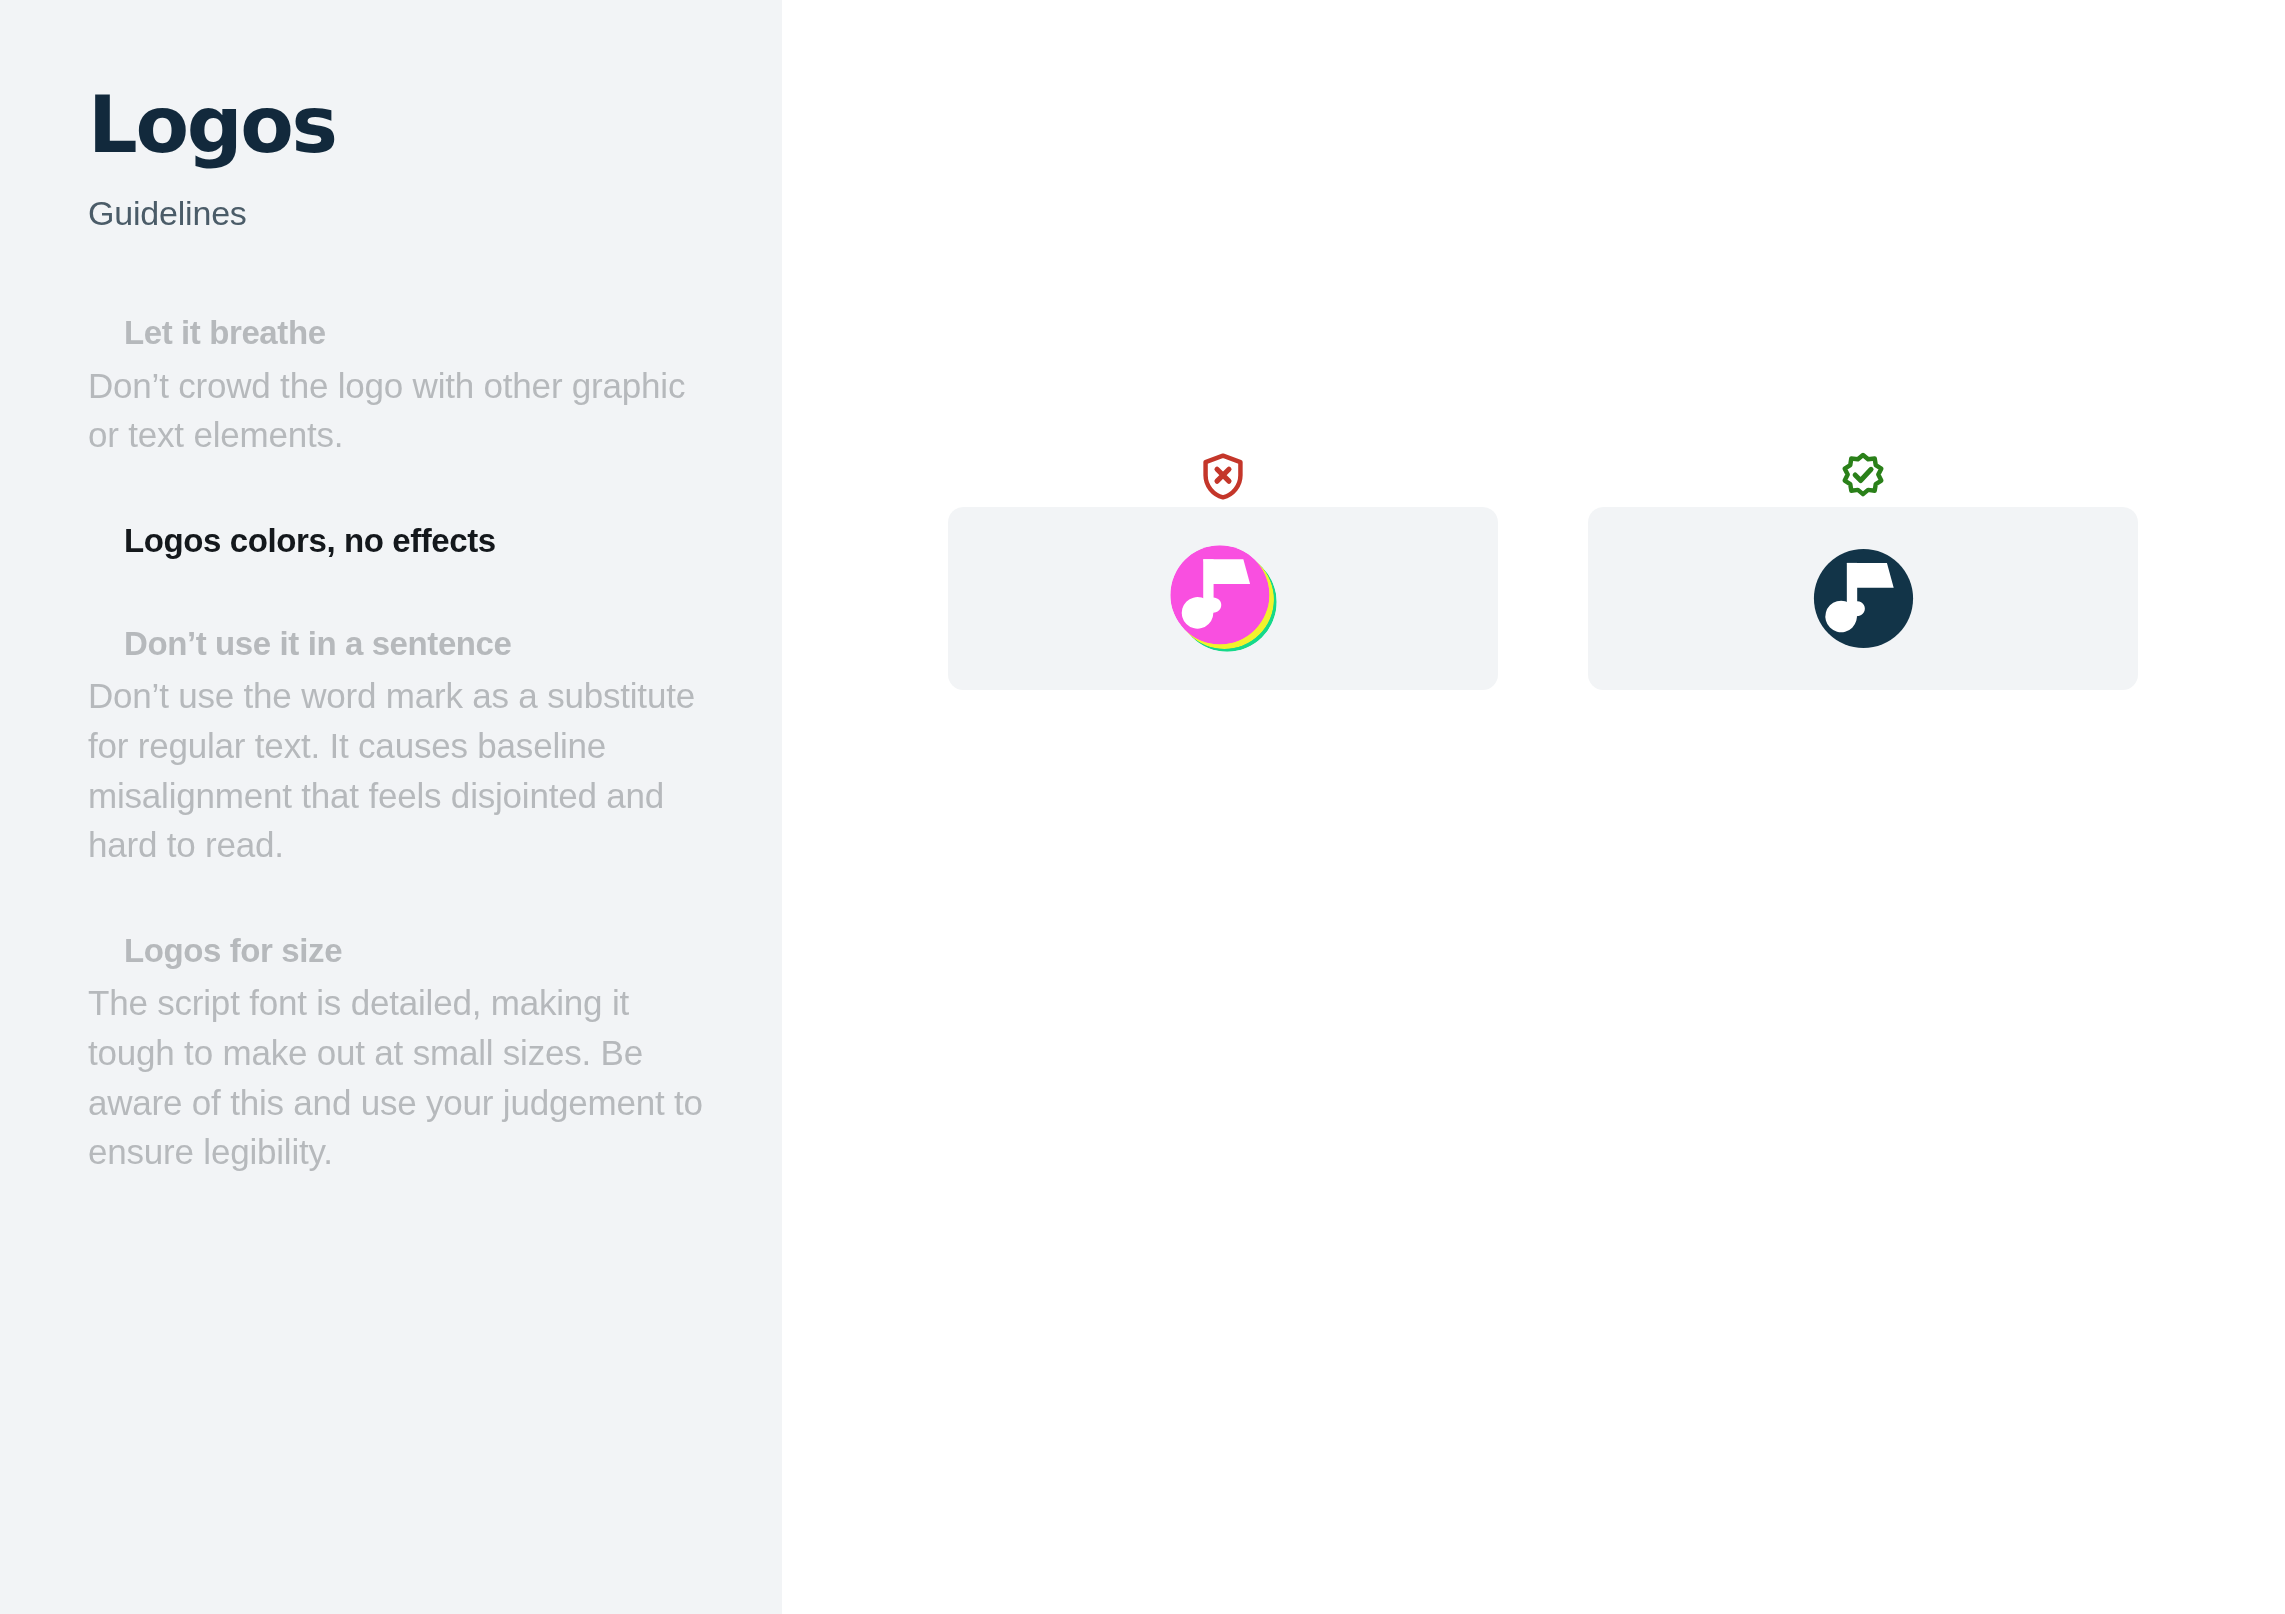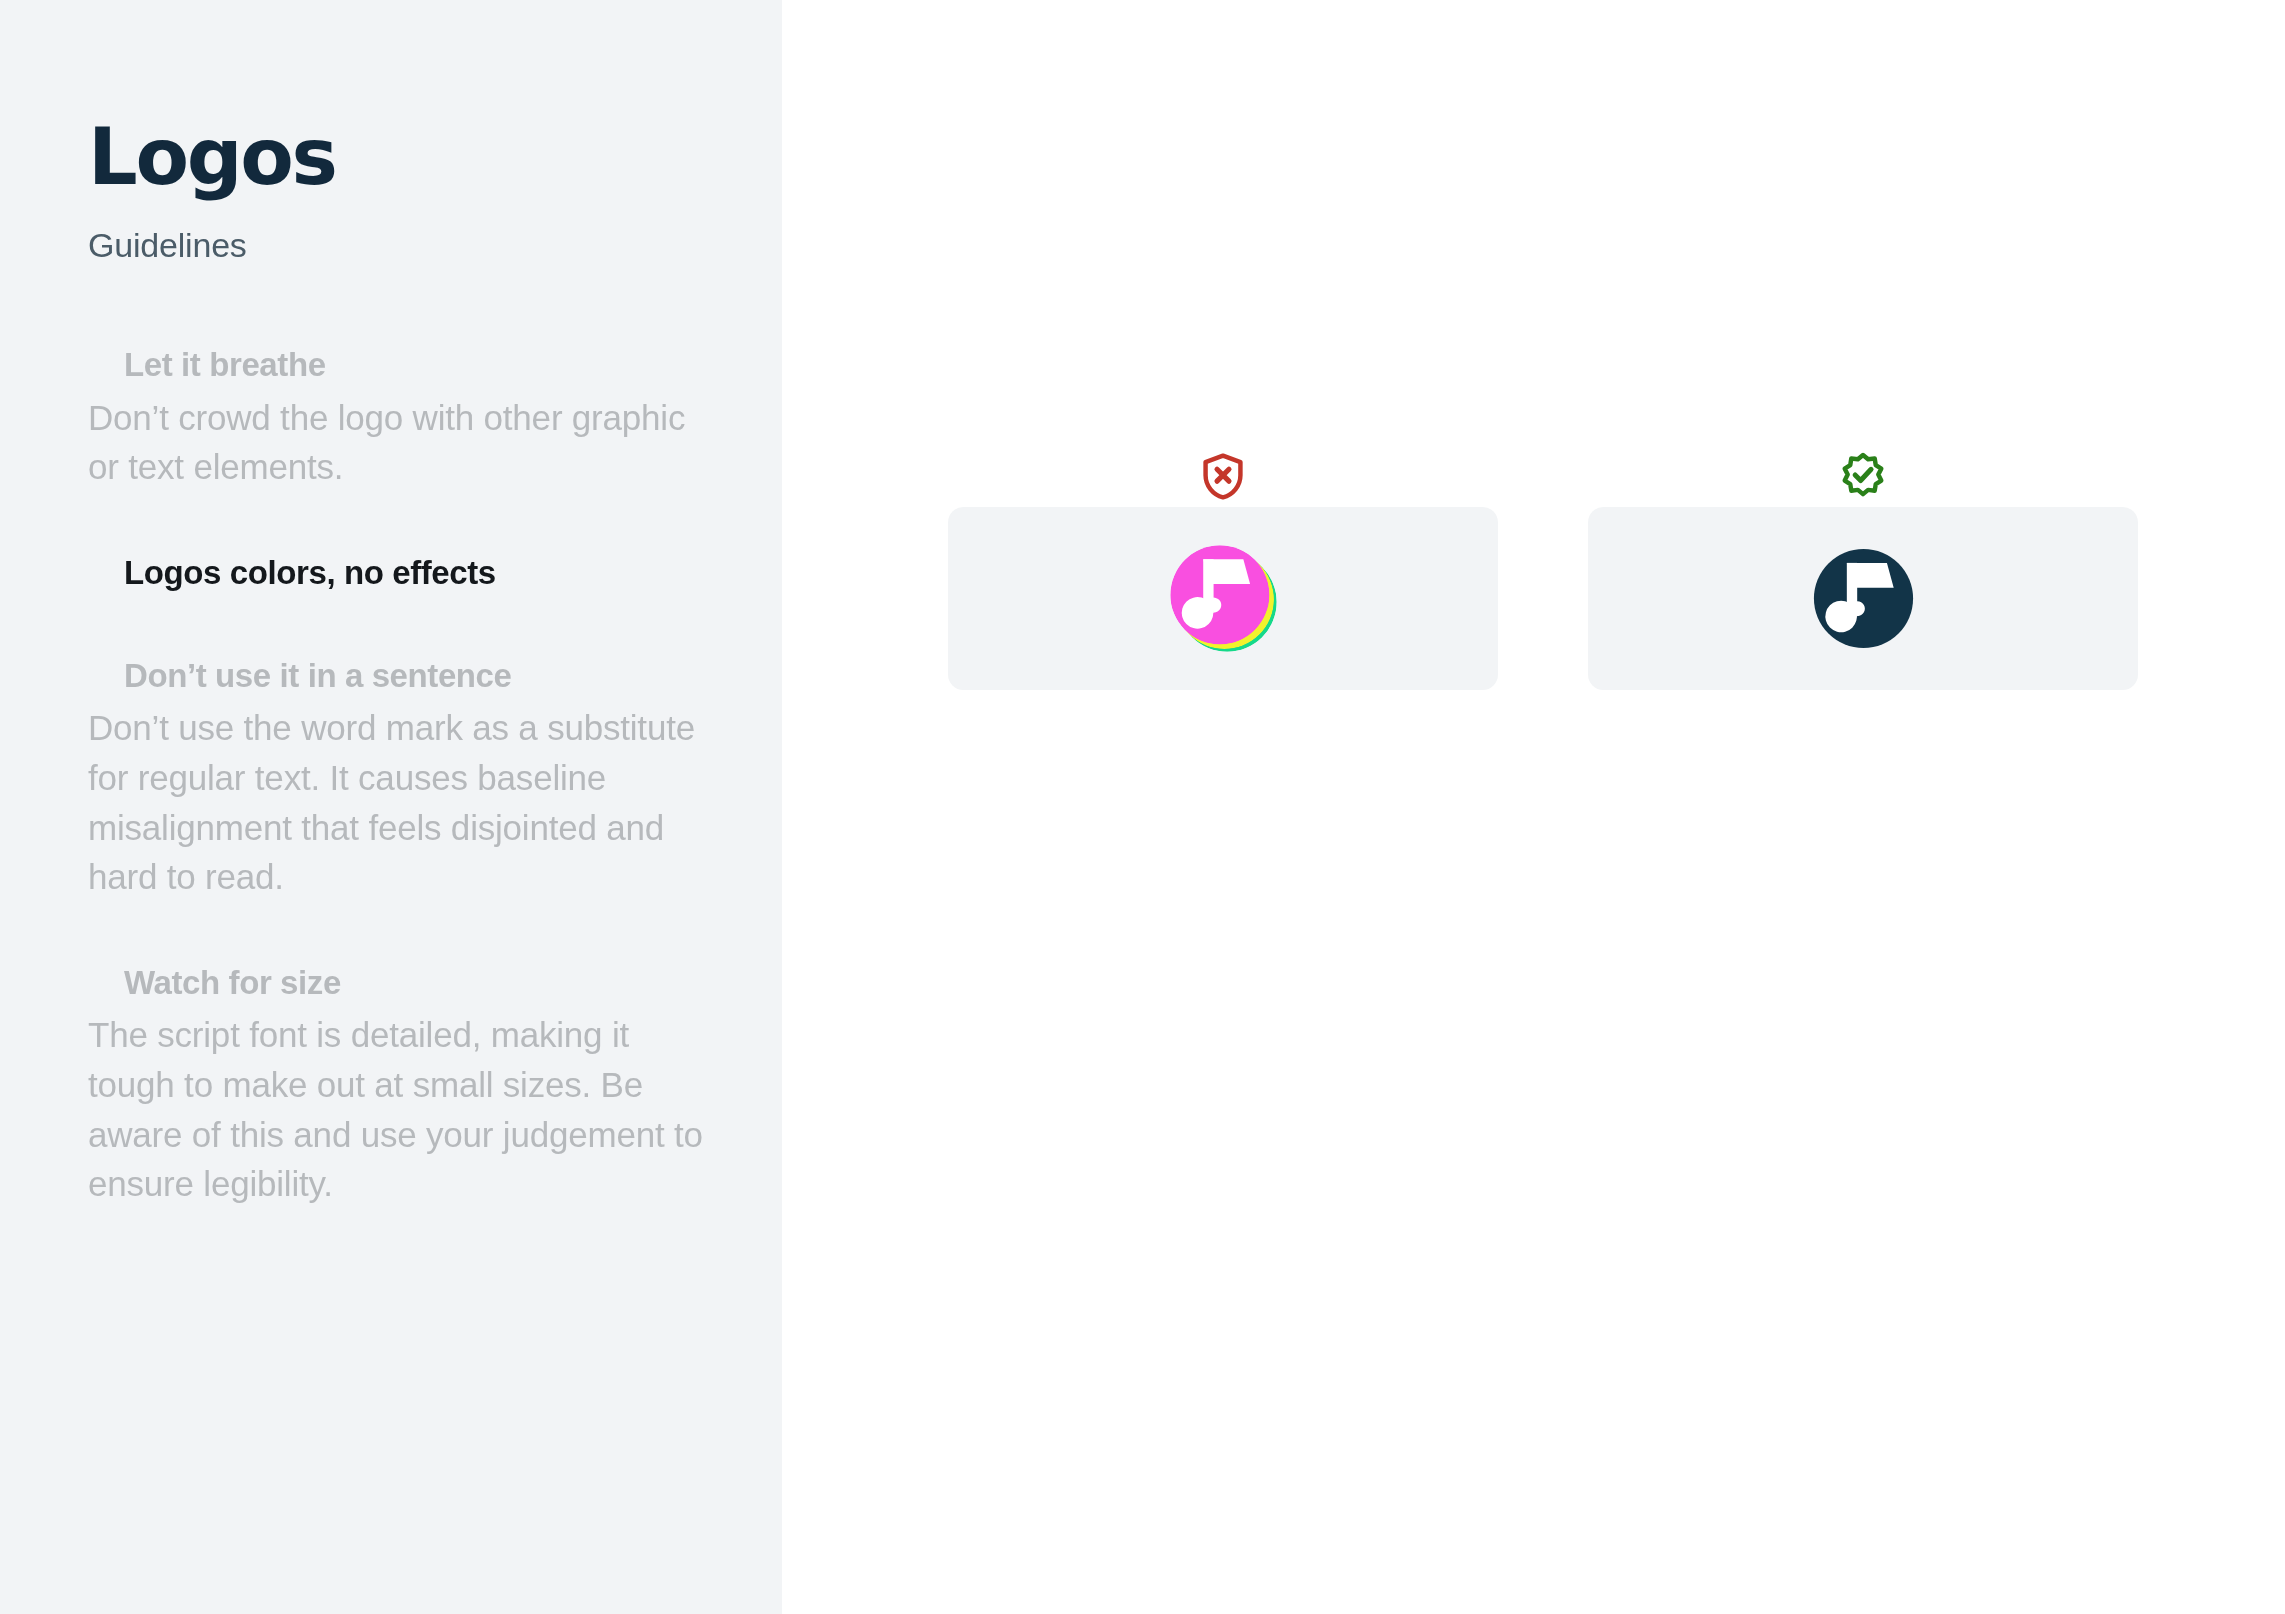--- a/index.html
+++ b/index.html
@@ -19,21 +19,21 @@
     display: flex;
     background: #ffffff;
   }
 
   
   .sidebar {
     width: 782px;
     height: 1615px;
     background: #F2F4F6;
     flex: 0 0 782px;
-    padding: 120px 0 0 88px;
+    padding: 88px 0 0 88px;
   }
 
   .sidebar-inner {
     width: 633px;
   }
 
   .page-title {
     font-family: "DejaVu Sans", sans-serif;
     font-size: 78px;
     font-weight: 700;
@@ -148,21 +148,21 @@
       <section class="guideline is-active">
         <div class="guideline-title">Logos colors, no effects</div>
       </section>
 
       <section class="guideline">
         <div class="guideline-title">Don’t use it in a sentence</div>
         <p class="guideline-body">Don’t use the word mark as a substitute for regular text. It causes baseline misalignment that feels disjointed and hard to read.</p>
       </section>
 
       <section class="guideline">
-        <div class="guideline-title">Watch for size</div>
+        <div class="guideline-title">Logos for size</div>
         <p class="guideline-body">The script font is detailed, making it tough to make out at small sizes. Be aware of this and use your judgement to ensure legibility.</p>
       </section>
 
     </div>
   </aside>
 
   <main class="main">
     <div class="examples">
 
       <div class="example">

